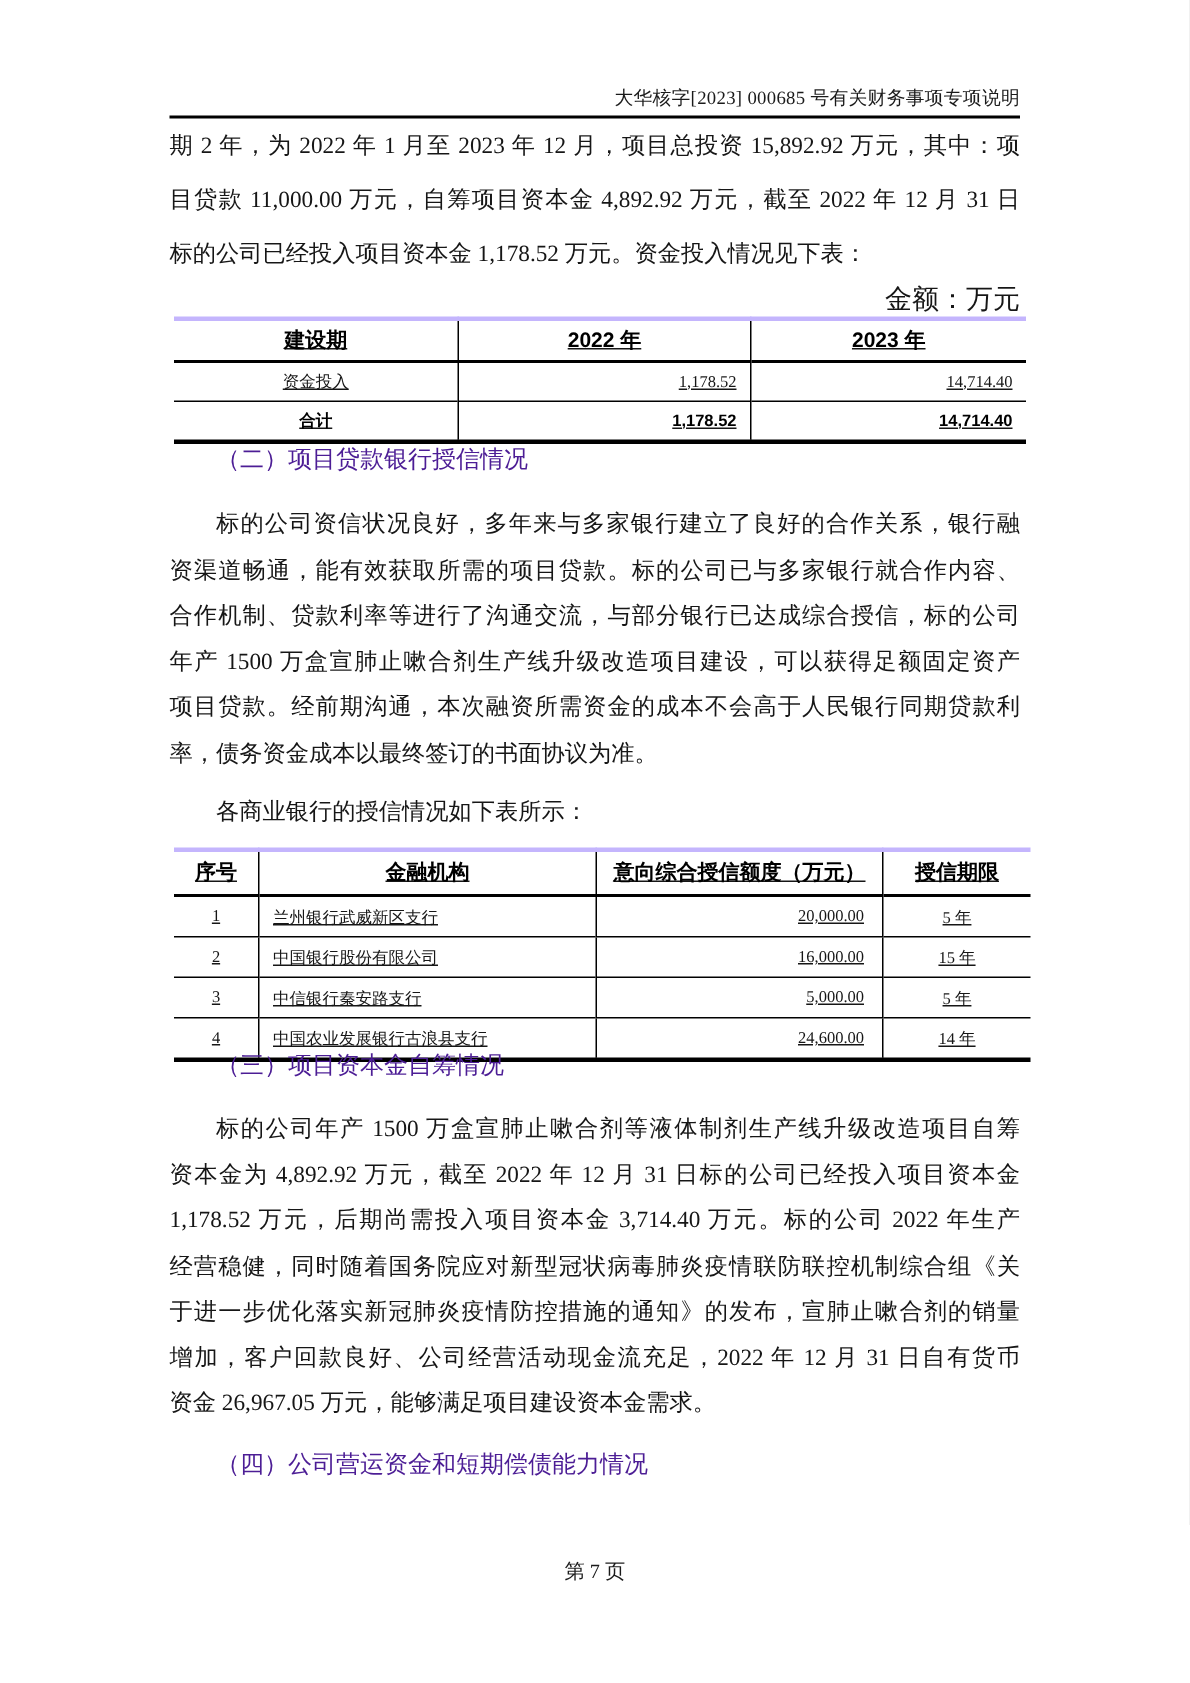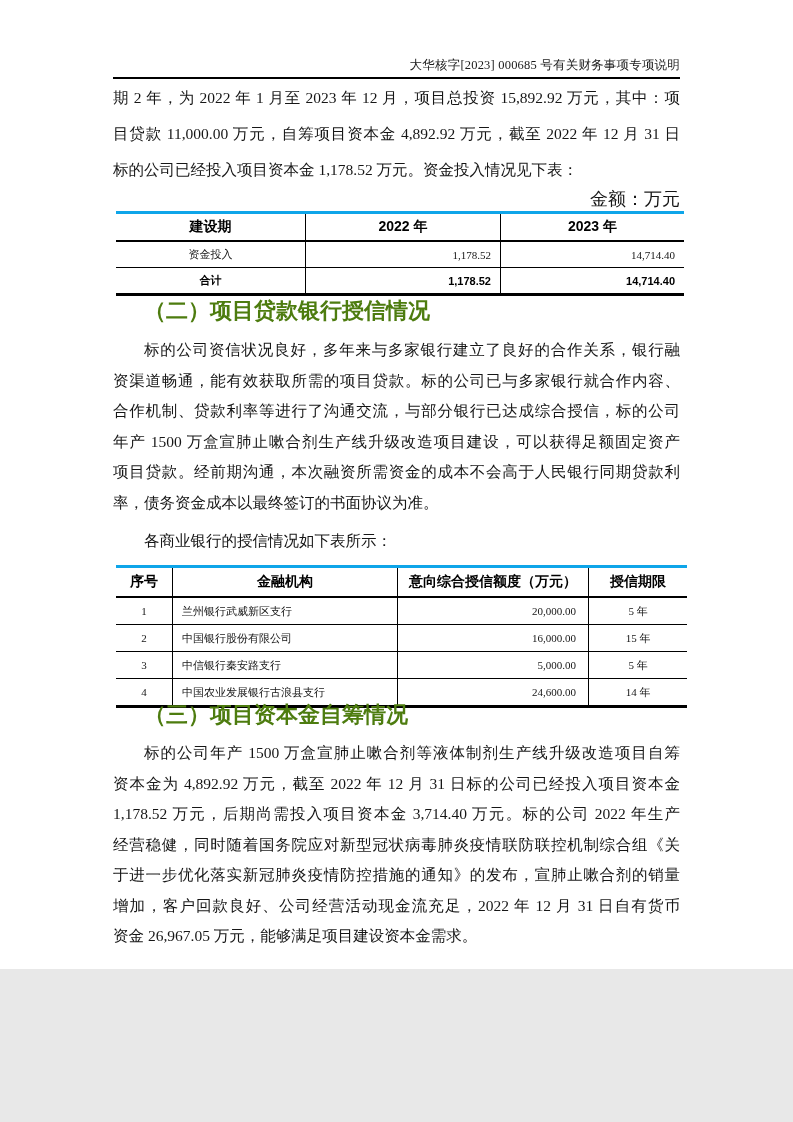--- a/index.html
+++ b/index.html
@@ -1,18 +1,18 @@
 <!DOCTYPE html>
 <html><head>
 <meta charset="utf-8">
 <style>
   html, body { margin: 0; padding: 0; background: #e8e8e8; }
   .page {
     position: relative;
-    width: 793px; height: 969px;
+    width: 793px; height: 1122px;
     margin: 0 auto;
     background: #ffffff;
     overflow: hidden;
     color: #161616;
     font-family: "Liberation Serif", "DejaVu Serif", serif;
   }
   .abs { position: absolute; }
 
   
   .runhead {
@@ -43,31 +43,32 @@
   .table-intro {
     top: 531px; left: 113px; width: 567px;
     font-size: 15.5px; text-indent: 31px;
   }
 
   
   .heading {
     left: 113px; width: 567px;
     padding-left: 31px; box-sizing: border-box;
     font-family: "Liberation Sans", "DejaVu Sans", sans-serif;
-    font-weight: 700; font-size: 22px; color: #4d7c0f;
+    font-weight: 400; font-size: 16px; color: #4c1d95;
   }
   .h2 { top: 296px; }
   .h3 { top: 700px; }
   .h4 { top: 966px; }
 
   
   table { border-collapse: collapse; table-layout: fixed; }
   .doc-table {
-    border-top: 3px solid #0ea5e9;
+    border-top: 3px solid #c4b5fd;
     border-bottom: 3px solid #000;
+    text-decoration: underline;
   }
   .doc-table th {
     font-family: "Liberation Sans", "DejaVu Sans", sans-serif;
     font-weight: 700; font-size: 14px; color: #000;
     text-align: center;
     border-bottom: 2px solid #000;
   }
   .doc-table td {
     font-size: 11px; color: #161616;
   }

